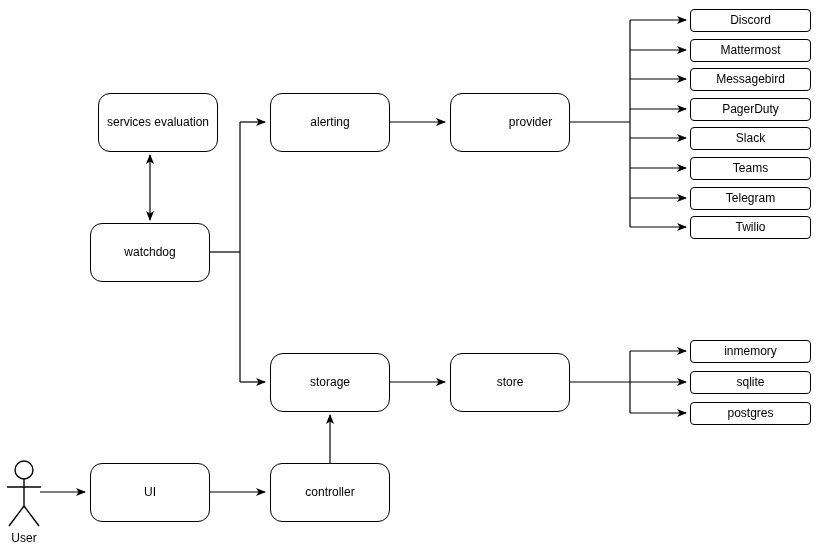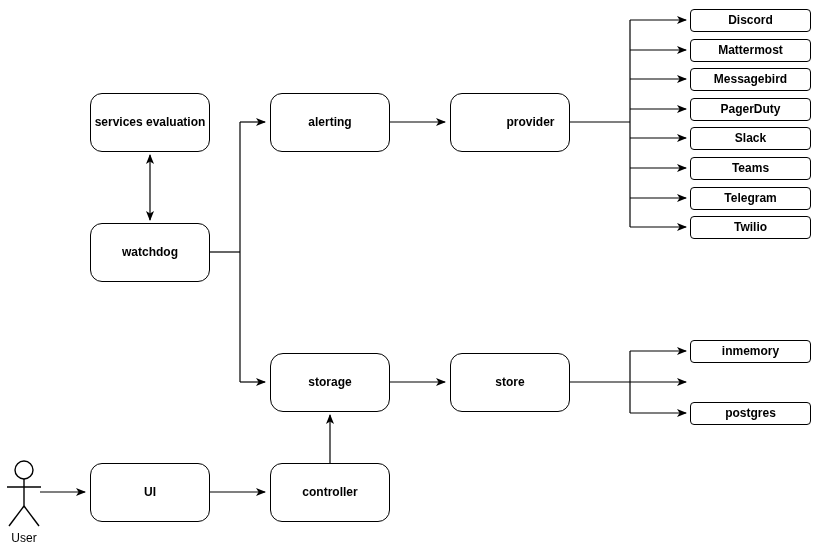--- a/index.html
+++ b/index.html
@@ -33,21 +33,20 @@
     background: #ffffff;
     border: 1px solid #000000;
     display: flex;
     align-items: center;
     justify-content: center;
     text-align: center;
     font-family: "Liberation Sans", sans-serif;
     font-size: 12px;
     line-height: 1.2;
     color: #000000;
-    font-weight: bold;
   }
   .node.big {
     width: 120px;
     height: 59px;
     border-radius: 12px;
   }
   .node.small {
     width: 121px;
     height: 23px;
     border-radius: 4px;
@@ -123,21 +122,21 @@
     <g stroke="#000000" stroke-width="1.4" fill="none">
       <circle cx="22" cy="12" r="9"></circle>
       <line x1="22" y1="21" x2="22" y2="48"></line>
       <line x1="5" y1="29" x2="39" y2="29"></line>
       <line x1="22" y1="48" x2="7" y2="68"></line>
       <line x1="22" y1="48" x2="37" y2="68"></line>
     </g>
   </svg>
   <div class="actor-label" style="left:-6px; top:531px;">User</div>
 
-  <div class="node big" style="left:90px; top:93px;text-align:center;">services evaluation</div>
+  <div class="node big" style="left:98px; top:93px;text-align:center;">services evaluation</div>
 
   <div class="node big" style="left:90px; top:223px;">watchdog</div>
 
   <div class="node big" style="left:270px; top:93px;">alerting</div>
 
   <div class="node big" style="left:450px; top:93px;padding-left:41px;">provider</div>
 
   <div class="node big" style="left:270px; top:353px;border-radius:13px;">storage</div>
 
   <div class="node big" style="left:450px; top:353px;">store</div>
@@ -149,15 +148,16 @@
   <div class="node small" style="left:690px; top:9px;">Discord</div>
   <div class="node small" style="left:690px; top:39px;">Mattermost</div>
   <div class="node small" style="left:690px; top:68px;">Messagebird</div>
   <div class="node small" style="left:690px; top:98px;">PagerDuty</div>
   <div class="node small" style="left:690px; top:127px;">Slack</div>
   <div class="node small" style="left:690px; top:157px;">Teams</div>
   <div class="node small" style="left:690px; top:187px;">Telegram</div>
   <div class="node small" style="left:690px; top:216px;">Twilio</div>
 
   <div class="node small" style="left:690px; top:340px;">inmemory</div>
+  <div class="node small" style="left:690px; top:371px;">sqlite</div>
   <div class="node small" style="left:690px; top:402px;">postgres</div>
 
 </div>
 
 </body></html>

